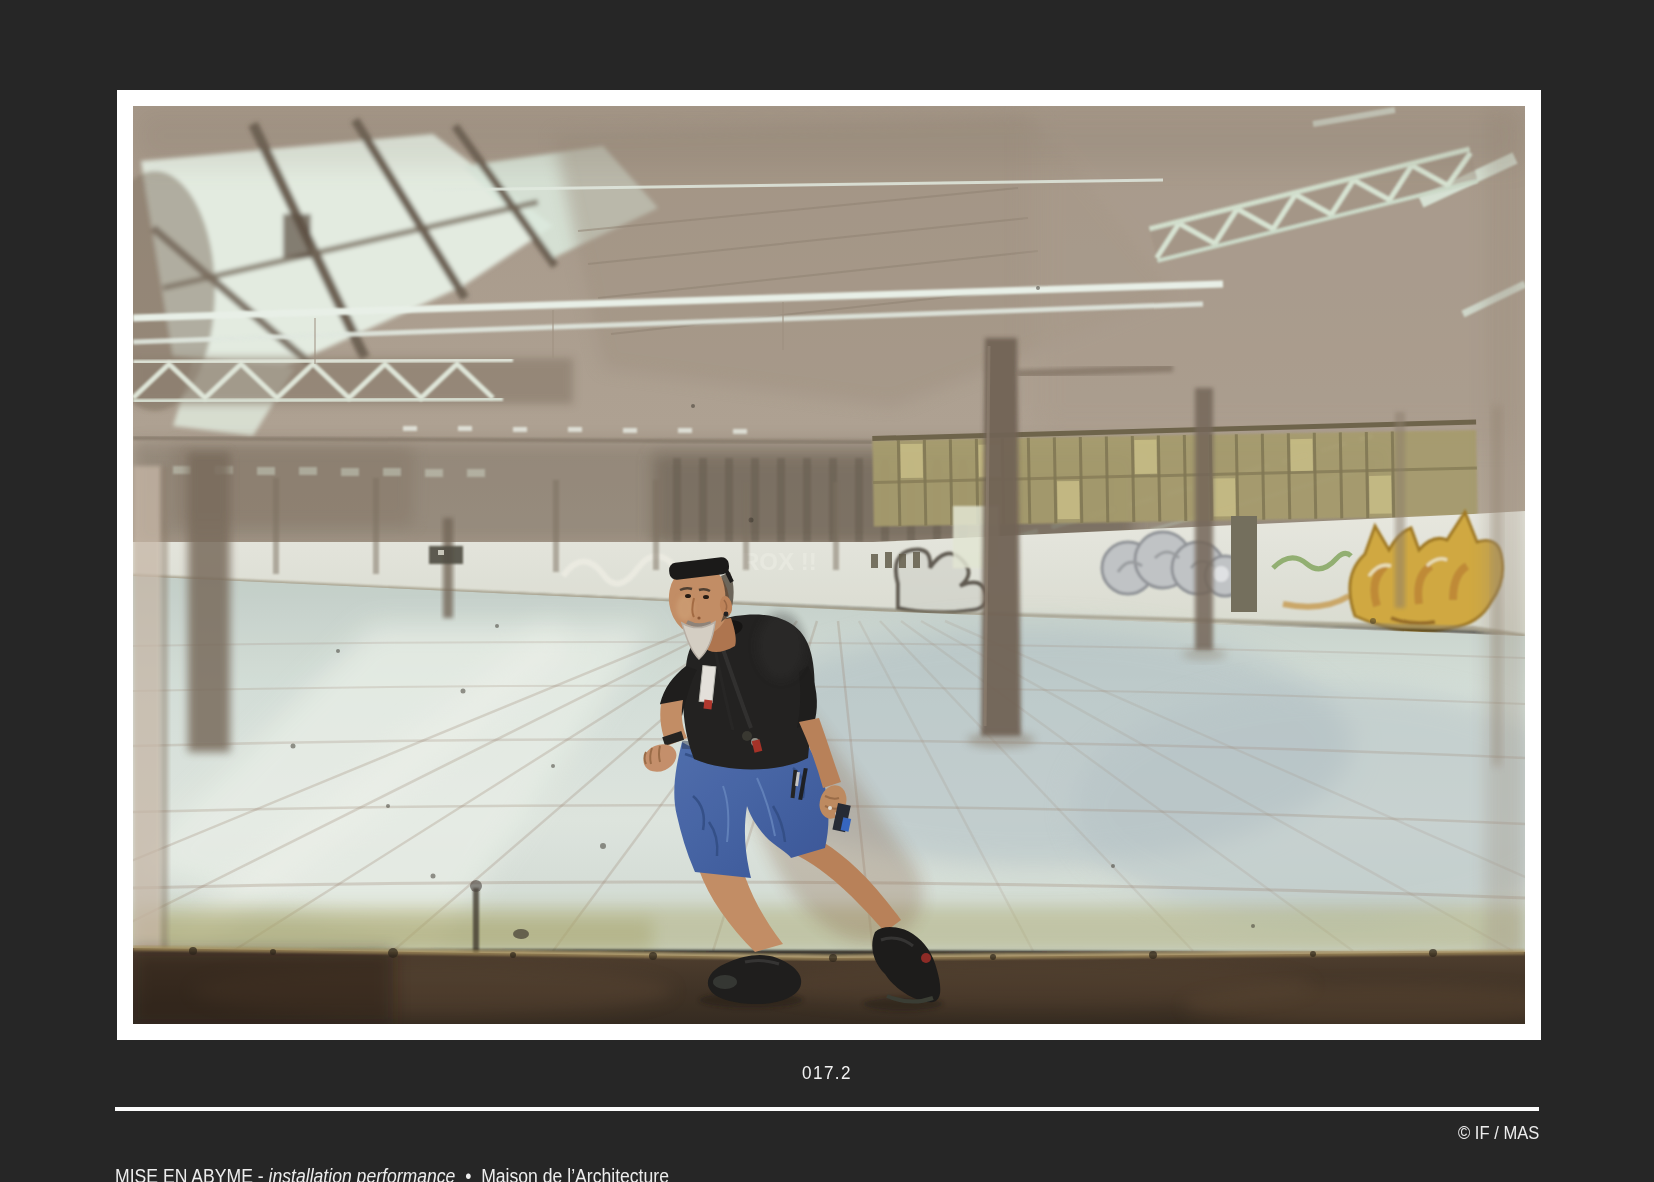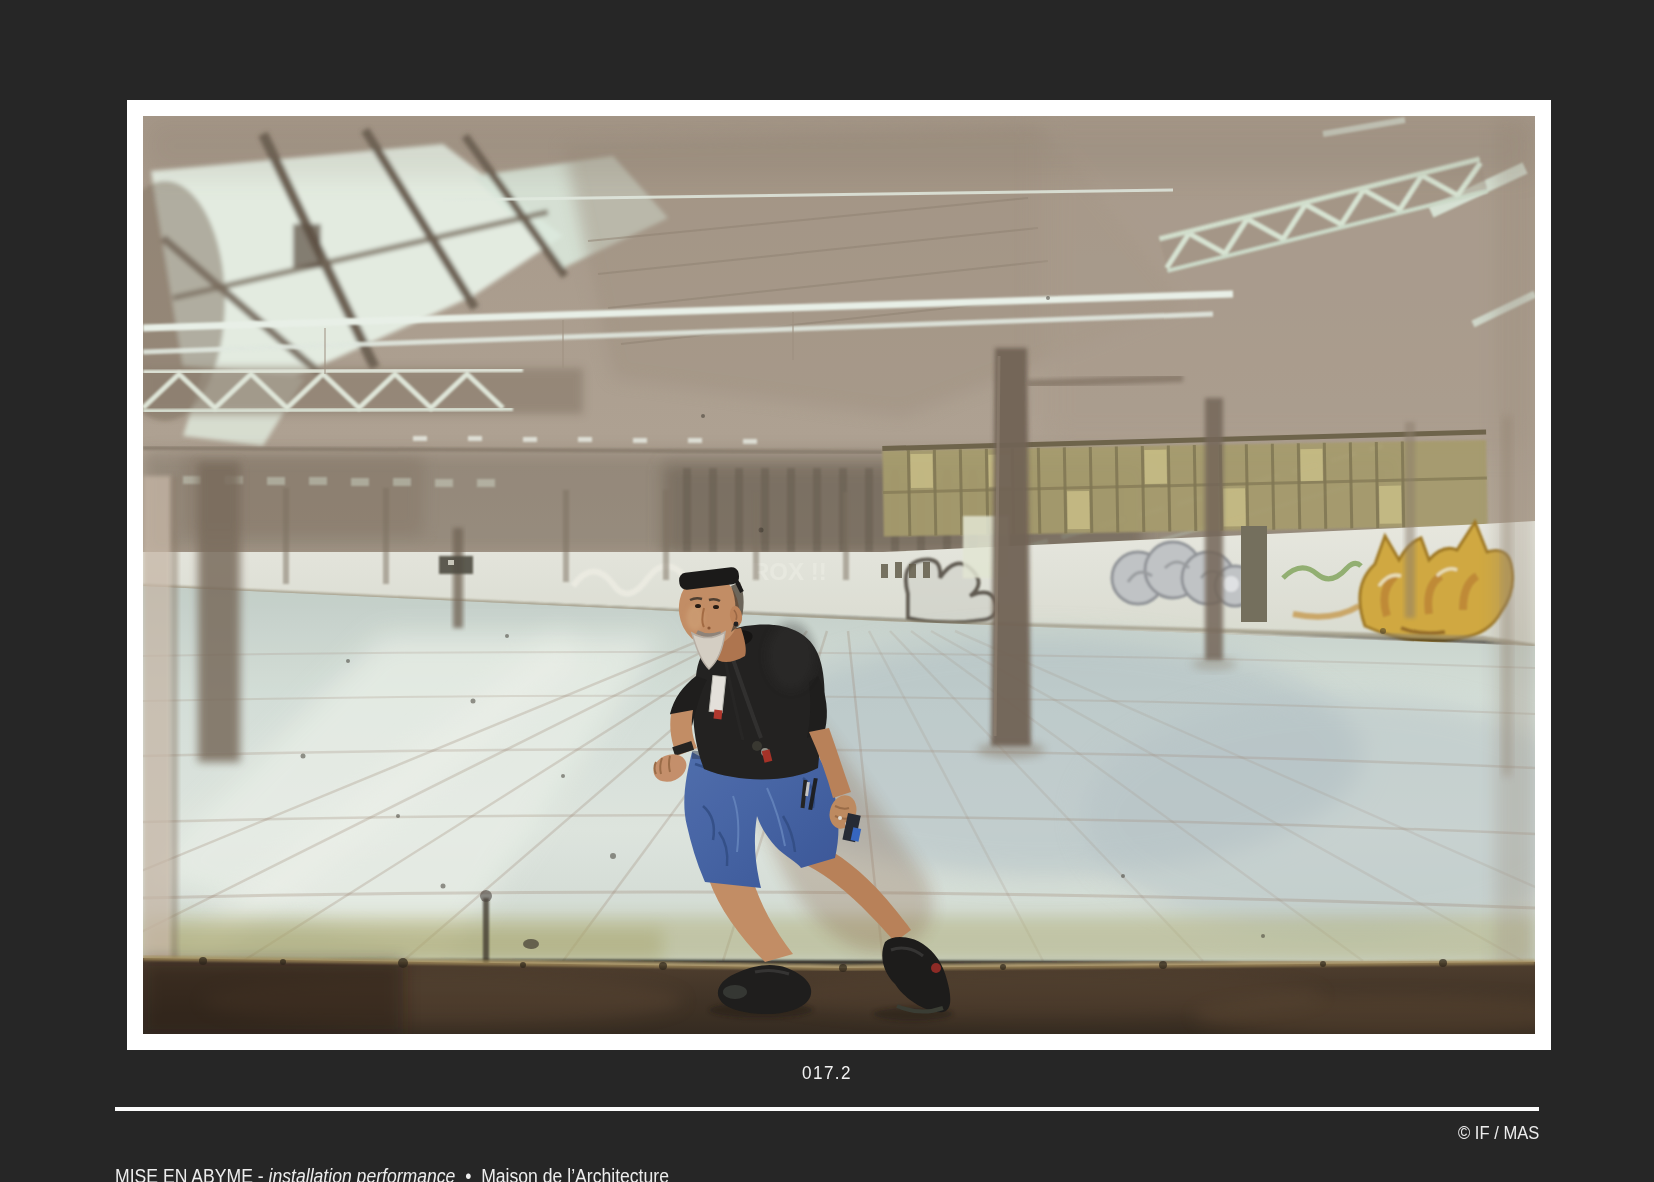--- a/index.html
+++ b/index.html
@@ -1,19 +1,19 @@
 <!DOCTYPE html>
 <html><head>
 <meta charset="utf-8">
 <style>
   html,body{margin:0;padding:0;background:#262626;}
   .page{position:relative;width:1654px;height:1182px;background:#262626;overflow:hidden;
         font-family:"Liberation Sans", sans-serif;}
   .photo-frame{position:absolute;left:115px;top:88px;width:1424px;height:950px;
-        background:#ffffff;box-sizing:border-box;padding:16px;margin:12px;}
+        background:#ffffff;box-sizing:border-box;padding:16px;margin:2px;}
   .photo{position:relative;width:1392px;height:918px;overflow:hidden;background:#a89a8b;}
   .photo svg{display:block;width:1392px;height:918px;}
   .plate-number{position:absolute;left:0;right:0;top:1063px;text-align:center;
         color:#f2f2f2;font-size:18px;letter-spacing:1.5px;transform:scaleX(.95);}
   .rule{position:absolute;left:115px;top:1107px;width:1424px;height:4px;background:#fbfbfb;border:0;margin:0;}
   .caption{position:absolute;left:115px;top:1121px;color:#ededed;font-size:20px;line-height:22px;
         transform:scaleX(.88);transform-origin:left top;white-space:pre-wrap;}
   .caption p{margin:0;}
   .caption em{font-style:italic;}
   .credit{position:absolute;right:115px;top:1123px;color:#ededed;font-size:18px;

